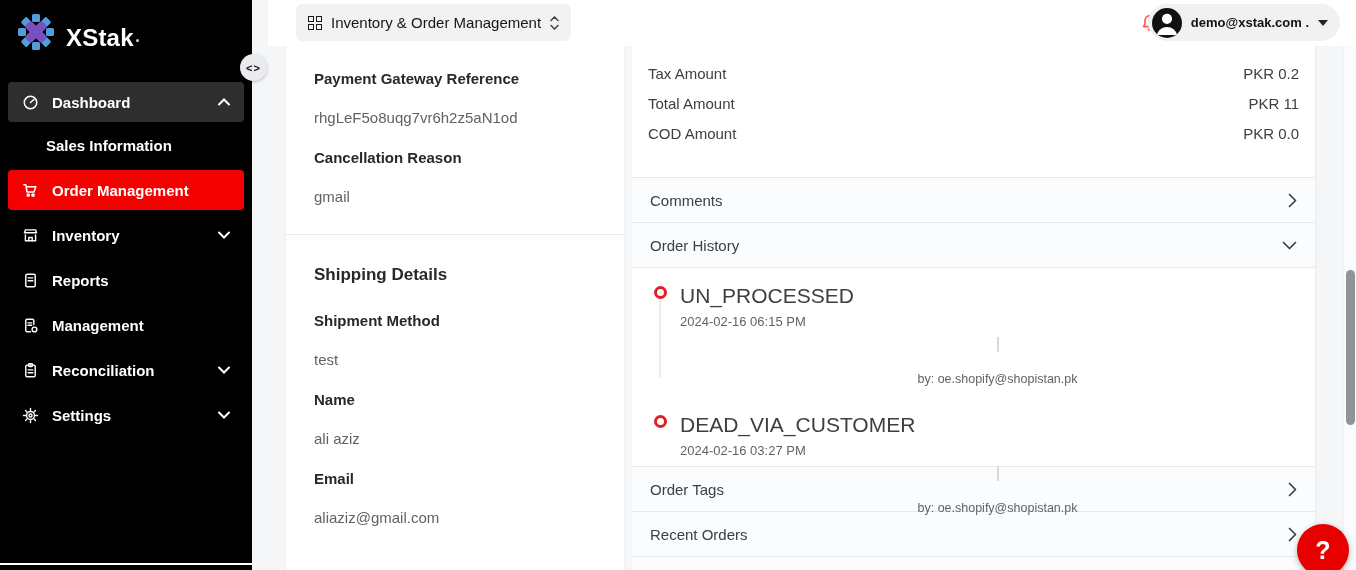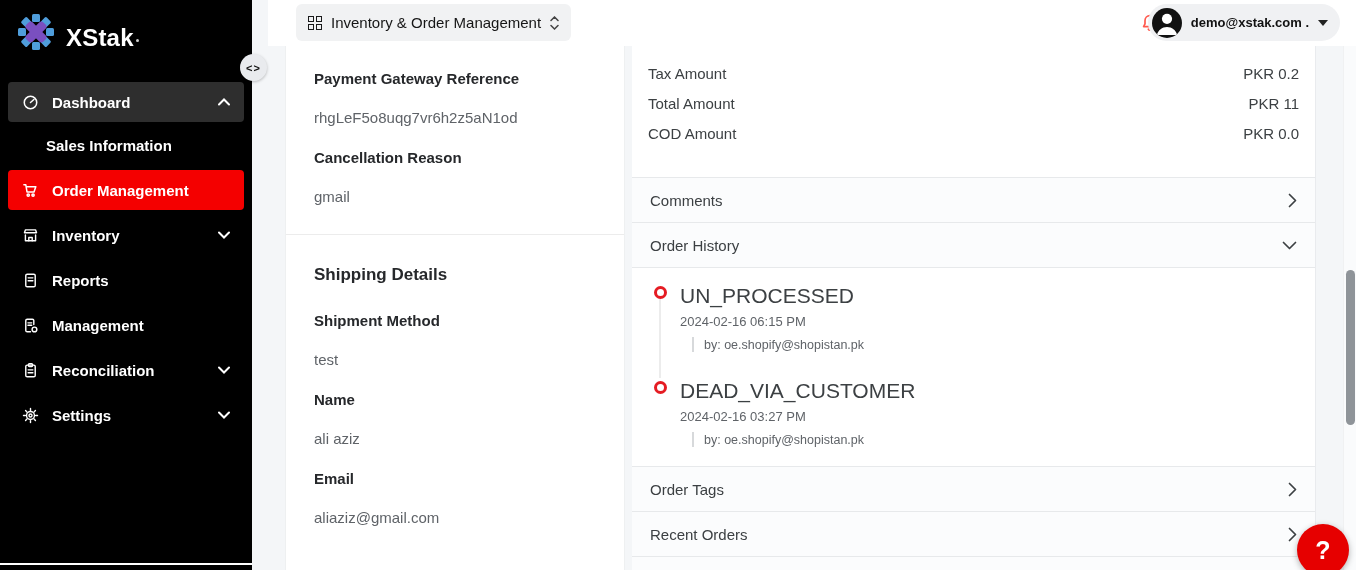--- a/index.html
+++ b/index.html
@@ -57,21 +57,21 @@
   .acc-row{height:45px;border-top:1px solid #e7e9eb;background:#fbfcfd;display:flex;align-items:center;
     justify-content:space-between;padding:0 18px;font-size:15px;color:#3c4043;cursor:pointer;box-sizing:border-box;}
   .history-body{height:199px;border-top:1px solid #e7e9eb;padding:16px 0 0 22px;box-sizing:border-box;position:relative;background:#fff;}
   .timeline{position:relative;}
   .tl-line{position:absolute;left:5px;top:10px;height:84px;width:2px;background:#ececec;}
   .event{position:relative;padding-left:26px;margin-bottom:27px;}
   .marker{position:absolute;left:0;top:2px;width:13px;height:13px;border:3.5px solid #e51c23;border-radius:50%;
     background:#fff;box-sizing:border-box;}
   .status{font-size:21px;color:#3c4043;}
   .dt{font-size:13px;color:#5f6368;margin-top:6px;}
-  .byrow{display:flex;align-items:center;gap:10px;margin-top:8px;margin-left:12px;}
+  .byrow{display:flex;align-items:center;gap:20px;margin-top:8px;flex-direction:column;}
   .bybar{width:2px;height:15px;background:#d7d9db;}
   .bytext{font-size:12.5px;color:#5f6368;}
   .bottom-strip{border-top:1px solid #e7e9eb;height:13px;background:#fbfcfd;}
   
   .scroll-track{position:absolute;right:0;top:46px;width:12px;bottom:0;background:#fafbfc;border-left:1px solid #f0f1f2;z-index:3;}
   .scroll-thumb{position:absolute;right:1.5px;top:224px;width:9px;height:155px;border-radius:5px;background:#8f9499;cursor:grab;}
   
   .help-btn{position:absolute;left:1297px;top:524px;width:52px;height:52px;border-radius:50%;background:#e60000;
     color:#fff;font-size:25px;font-weight:700;display:flex;align-items:center;justify-content:center;
     z-index:10;cursor:pointer;box-shadow:0 2px 6px rgba(0,0,0,.3);}

